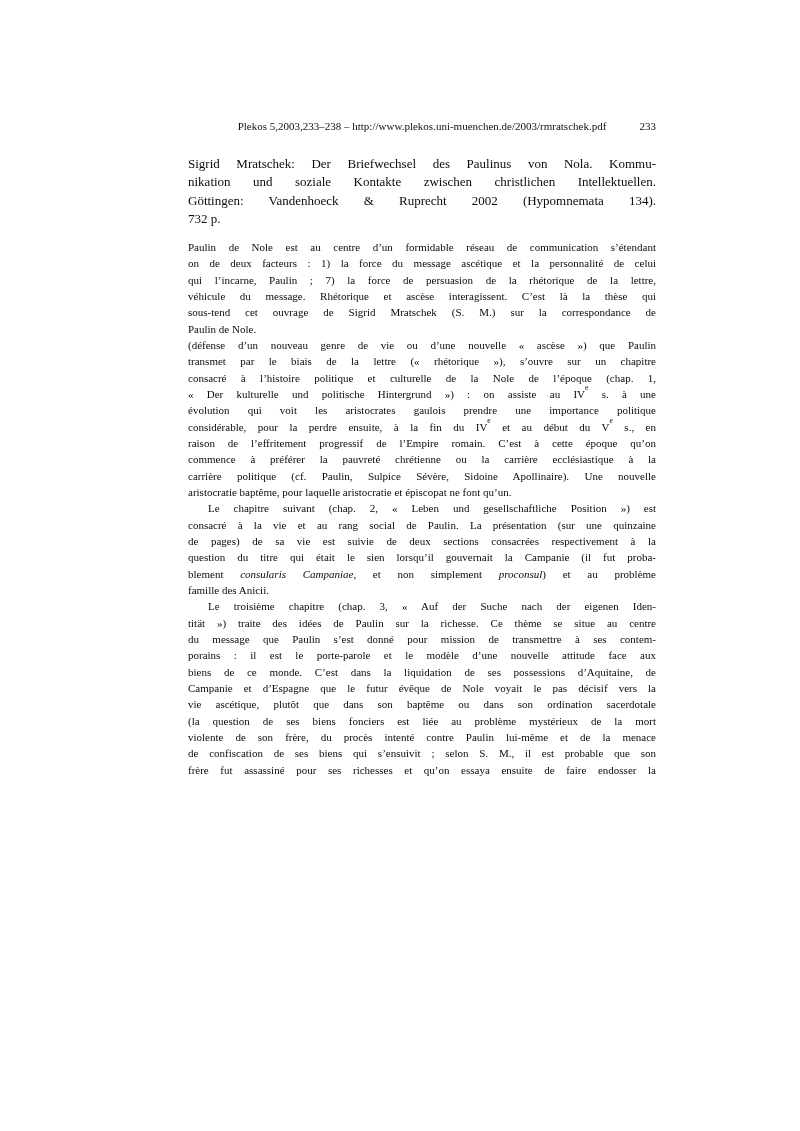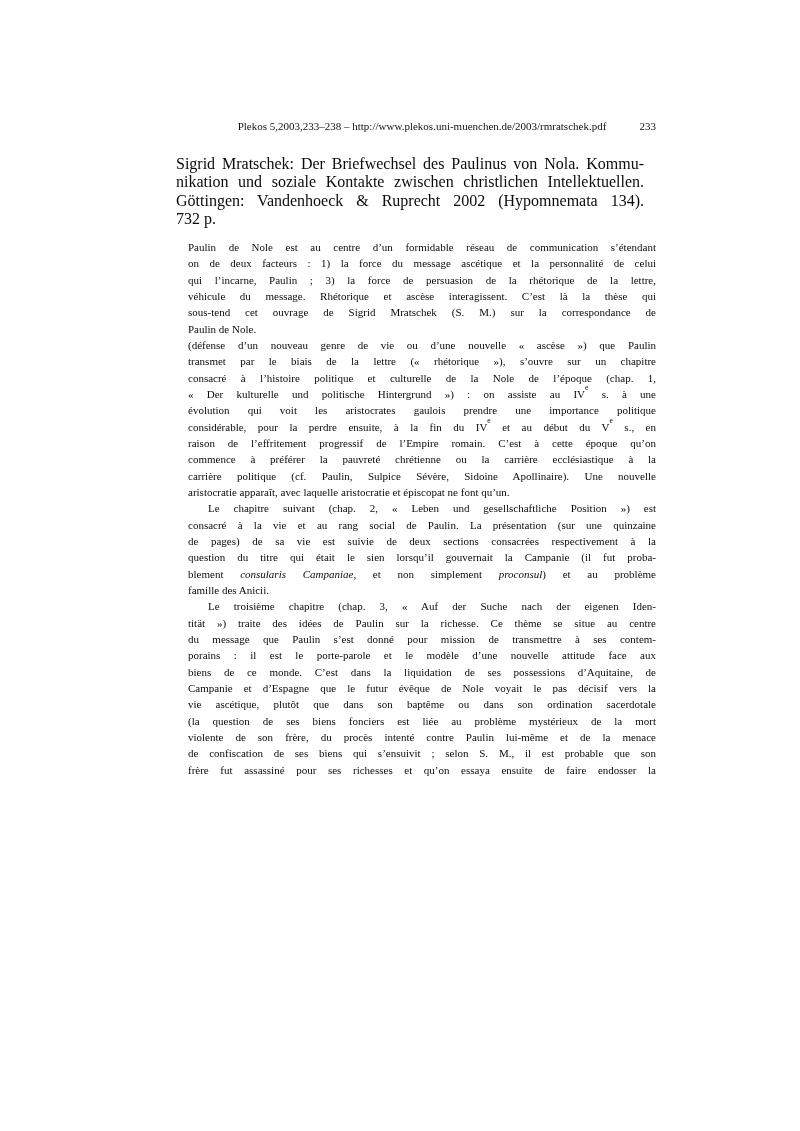--- a/index.html
+++ b/index.html
@@ -18,24 +18,24 @@
     top: 120px;
     width: 468px;
     font-size: 11px;
     line-height: 13px;
     color: #111;
   }
   .head-center { text-align: center; }
   .head-pagenum { position: absolute; right: 0; top: 0; }
   .review-title {
     position: absolute;
-    left: 176px;
+    left: 188px;
     top: 155px;
     width: 468px;
-    font-size: 16px;
+    font-size: 13px;
     line-height: 18.4px;
   }
   .article-body {
     position: absolute;
     left: 188px;
     top: 239px;
     width: 468px;
     font-size: 11px;
     line-height: 16.33px;
   }
@@ -69,36 +69,36 @@
       <div class="line">Sigrid Mratschek: Der Briefwechsel des Paulinus von Nola. Kommu-</div>
       <div class="line">nikation und soziale Kontakte zwischen christlichen Intellektuellen.</div>
       <div class="line">Göttingen: Vandenhoeck &amp; Ruprecht 2002 (Hypomnemata 134).</div>
       <div class="line last">732 p.</div>
     </section>
 
   <section class="article-body">
       <div class="para">
         <div class="line">Paulin de Nole est au centre d’un formidable réseau de communication s’étendant</div>
         <div class="line">on de deux facteurs : 1) la force du message ascétique et la personnalité de celui</div>
-        <div class="line">qui l’incarne, Paulin ; 3) la force de persuasion de la rhétorique de la lettre,</div>
+        <div class="line">qui l’incarne, Paulin ; 7) la force de persuasion de la rhétorique de la lettre,</div>
         <div class="line">véhicule du message. Rhétorique et ascèse interagissent. C’est là la thèse qui</div>
         <div class="line">sous-tend cet ouvrage de Sigrid Mratschek (S. M.) sur la correspondance de</div>
         <div class="line last">Paulin de Nole.</div>
       </div>
       <div class="para">
         <div class="line">(défense d’un nouveau genre de vie ou d’une nouvelle « ascèse ») que Paulin</div>
         <div class="line">transmet par le biais de la lettre (« rhétorique »), s’ouvre sur un chapitre</div>
         <div class="line">consacré à l’histoire politique et culturelle de la Nole de l’époque (chap. 1,</div>
         <div class="line">« Der kulturelle und politische Hintergrund ») : on assiste au IV<sup class="sup">e</sup> s. à une</div>
         <div class="line">évolution qui voit les aristocrates gaulois prendre une importance politique</div>
         <div class="line">considérable, pour la perdre ensuite, à la fin du IV<sup class="sup">e</sup> et au début du V<sup class="sup">e</sup> s., en</div>
         <div class="line">raison de l’effritement progressif de l’Empire romain. C’est à cette époque qu’on</div>
         <div class="line">commence à préférer la pauvreté chrétienne ou la carrière ecclésiastique à la</div>
         <div class="line">carrière politique (cf. Paulin, Sulpice Sévère, Sidoine Apollinaire). Une nouvelle</div>
-        <div class="line last">aristocratie apparaît, avec laquelle aristocratie et épiscopat ne font qu’un.</div>
+        <div class="line last">aristocratie baptême, pour laquelle aristocratie et épiscopat ne font qu’un.</div>
       </div>
       <div class="para">
         <div class="line first">Le chapitre suivant (chap. 2, « Leben und gesellschaftliche Position ») est</div>
         <div class="line">consacré à la vie et au rang social de Paulin. La présentation (sur une quinzaine</div>
         <div class="line">de pages) de sa vie est suivie de deux sections consacrées respectivement à la</div>
         <div class="line">question du titre qui était le sien lorsqu’il gouvernait la Campanie (il fut proba-</div>
         <div class="line">blement <i>consularis Campaniae</i>, et non simplement <i>proconsul</i>) et au problème</div>
         <div class="line last">famille des Anicii.</div>
       </div>
       <div class="para">

